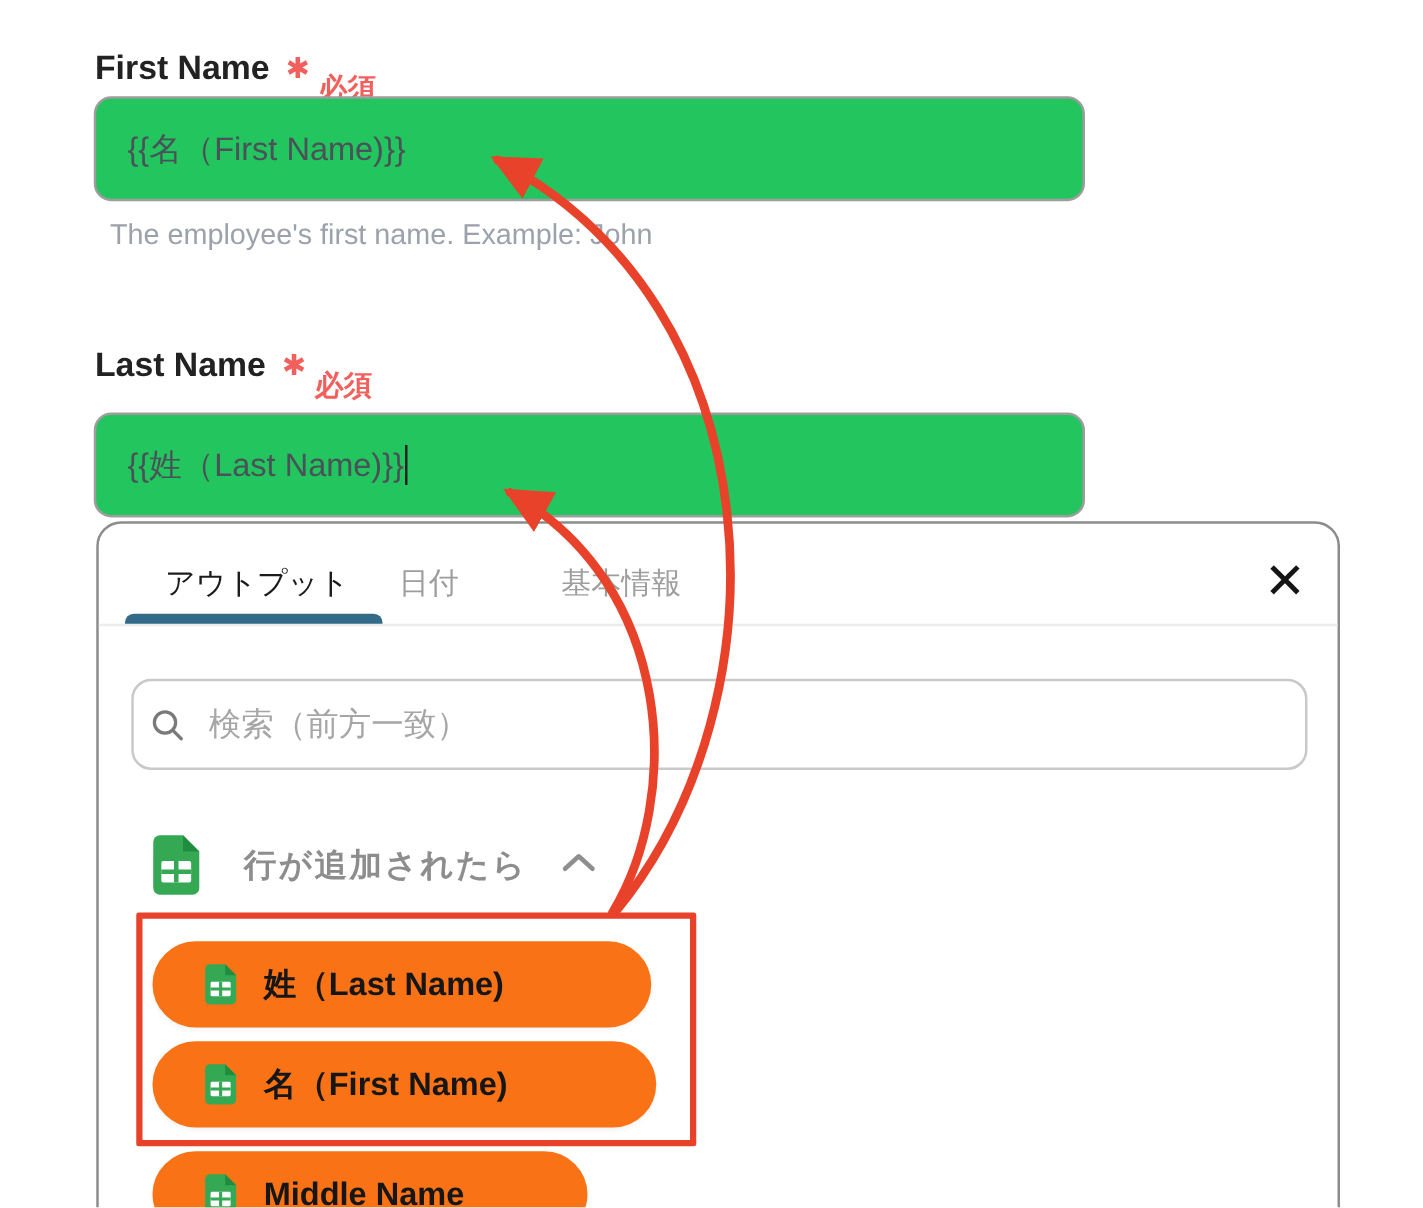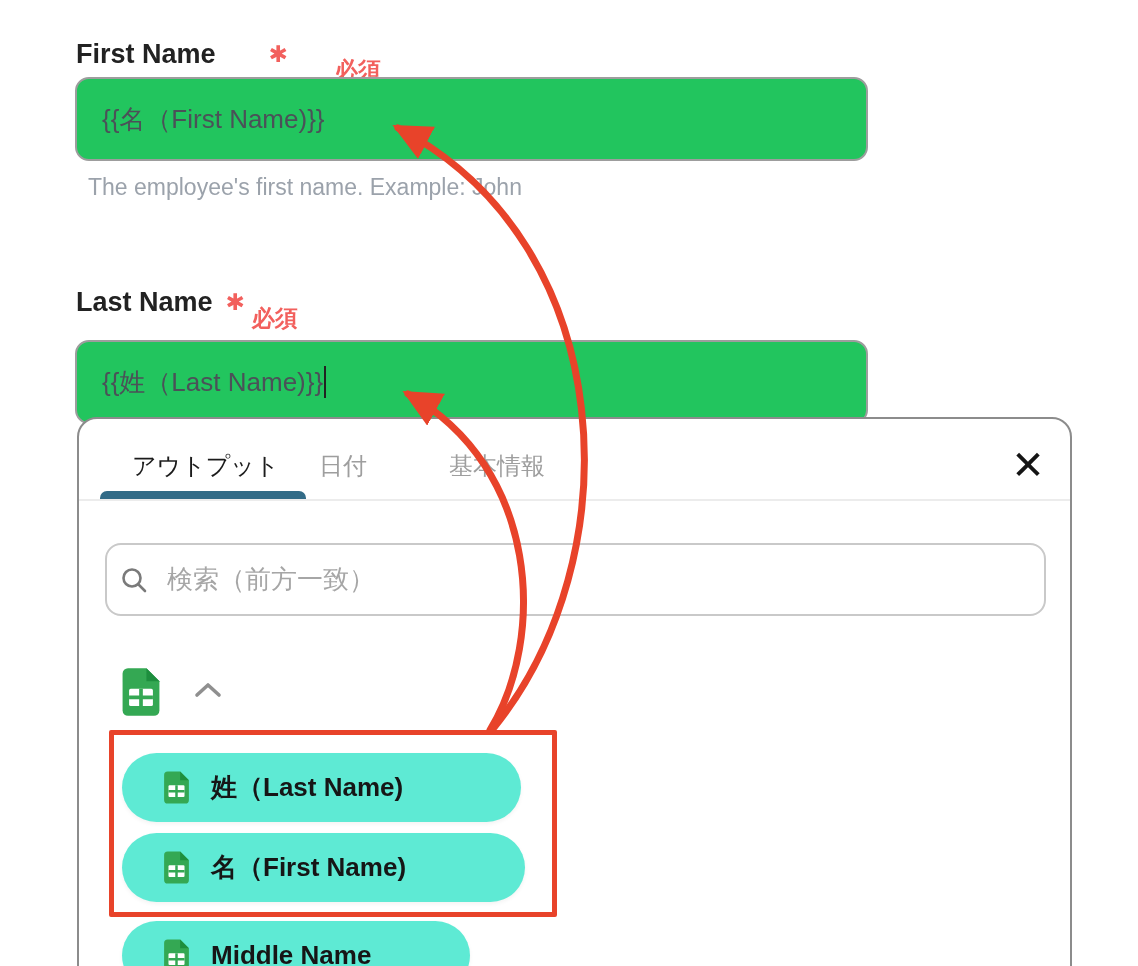--- a/index.html
+++ b/index.html
@@ -36,53 +36,53 @@
   .searchbox input{
     border:none;outline:none;font-size:26px;color:#4b5158;margin-left:16px;flex:1;background:transparent;
     font-family:"Liberation Sans","DejaVu Sans",sans-serif;
   }
   .searchbox input::placeholder{color:#a6a6a6;opacity:1;}
   .trigger-row{position:absolute;left:36px;top:247px;display:flex;align-items:center;cursor:pointer;}
   .trigger-label{font-size:26px;font-weight:700;color:#8d8d8d;margin-left:28px;letter-spacing:2px;}
   .chevron{margin-left:26px;}
   .sheet-icon{display:inline-block;line-height:0;}
   .item{
-    position:absolute;left:43px;height:69px;border-radius:35px;background:#5eead4;
+    position:absolute;left:43px;height:69px;border-radius:35px;background:#f97316;
     display:flex;align-items:center;padding-left:37px;box-sizing:border-box;cursor:pointer;
     box-shadow:0 2px 4px rgba(0,0,0,0.05);
   }
   .item-label{font-size:26px;font-weight:700;color:#161616;margin-left:17px;white-space:nowrap;}
   .highlight-box{
     position:absolute;left:30px;top:311px;width:448px;height:187px;box-sizing:border-box;
     border:5px solid #e8432a;border-radius:2px;pointer-events:none;
   }
   
   .arrows{position:absolute;left:0;top:0;width:1138px;height:966px;pointer-events:none;}
 </style>
 </head>
 <body>
 
 <div class="page">
 
-  <div class="field-label" style="top:22px;gap:40px;">
+  <div class="field-label" style="top:22px;">
     <span>First Name</span>
     <span class="req-mark">✱</span>
     <span class="req-text">必須</span>
   </div>
   <div class="text-input" style="top:77px;">
     <span>{{名（First Name)}}</span>
   </div>
   <div class="helper" style="top:174px;">The employee's first name. Example: John</div>
 
-  <div class="field-label" style="top:270px;text-align:right;">
+  <div class="field-label" style="top:260px;text-align:right;">
     <span>Last Name</span>
     <span class="req-mark">✱</span>
     <span class="req-text">必須</span>
   </div>
-  <div class="text-input" style="top:330px;margin-top:10px;">
+  <div class="text-input" style="top:330px;">
     <span>{{姓（Last Name)}}</span>
       <span class="text-cursor"></span>
   </div>
 
   <div class="panel">
 
     <div class="tab active" style="left:53px;">アウトプット</div>
     <div class="tab" style="left:240px;">日付</div>
     <div class="tab" style="left:370px;">基本情報</div>
     <div class="close-btn">✕</div>
@@ -101,20 +101,21 @@
 
     <div class="trigger-row">
       <span class="sheet-icon">
         <svg width="52" height="52" viewBox="0 0 48 48">
           <path d="M29 2 H12 a5 5 0 0 0 -5 5 v34 a5 5 0 0 0 5 5 h24 a5 5 0 0 0 5 -5 V14 z" fill="#34a853"></path>
           <path d="M29 2 v12 h12 z" fill="#1e8e3e"></path>
           <rect x="13" y="21" width="22" height="16" rx="1.5" fill="#ffffff"></rect>
           <path d="M24 21 v16 M13 29 h22" stroke="#34a853" stroke-width="3.4"></path>
         </svg>
       </span>
+      <span class="trigger-label">行が追加されたら</span>
       <span class="chevron">
         <svg width="30" height="18" viewBox="0 0 30 18">
           <polyline points="4,14 15,4 26,14" fill="none" stroke="#8f8f8f" stroke-width="3.6" stroke-linecap="round" stroke-linejoin="round"></polyline>
         </svg>
       </span>
     </div>
 
     <div class="item" style="top:334px;width:399px;">
       <span class="sheet-icon">
         <svg width="35" height="35" viewBox="0 0 48 48">

